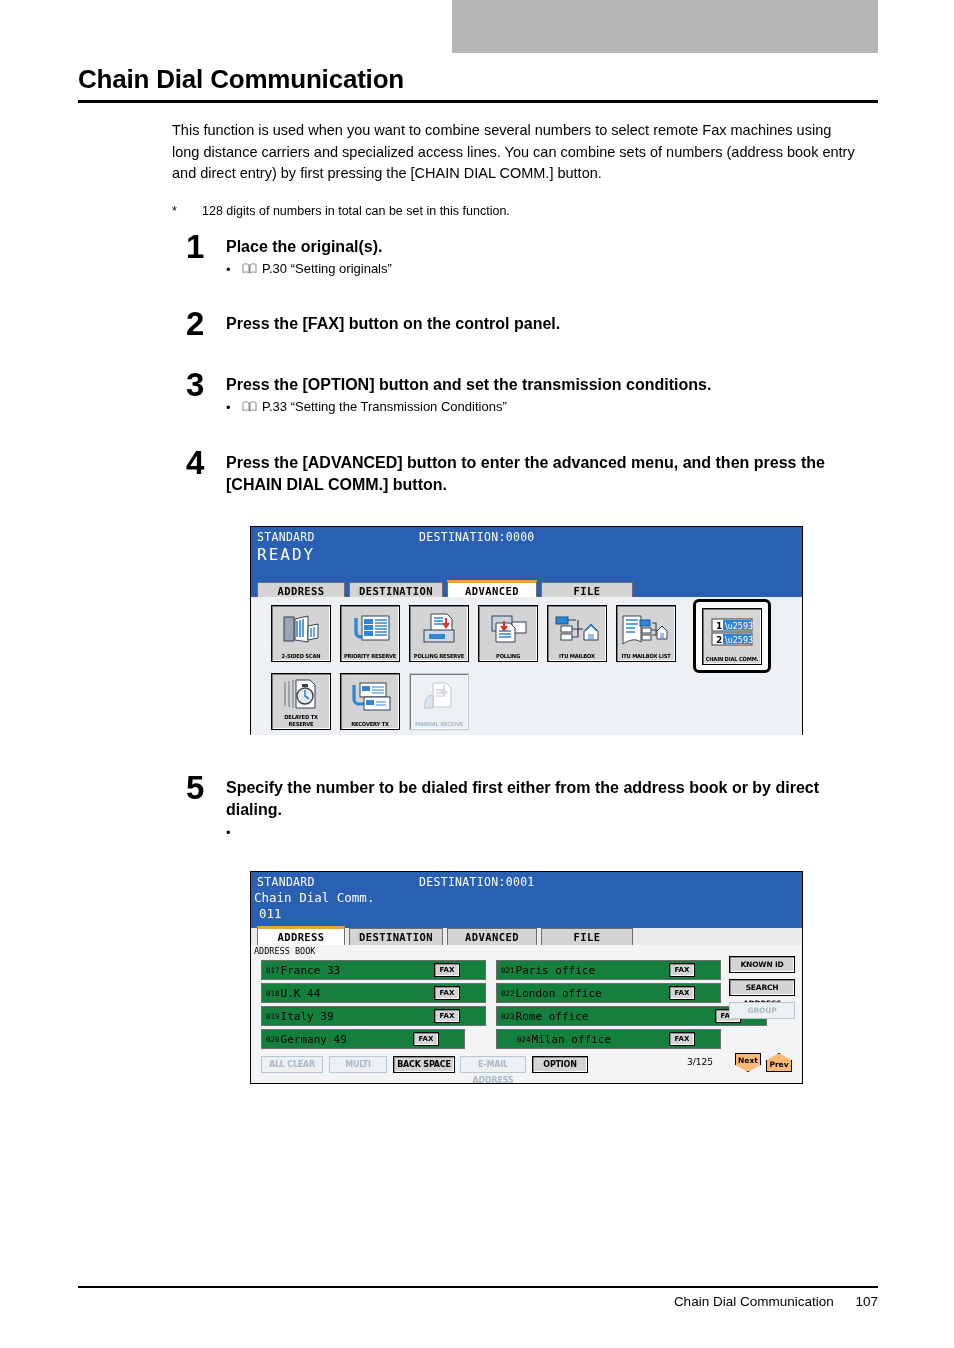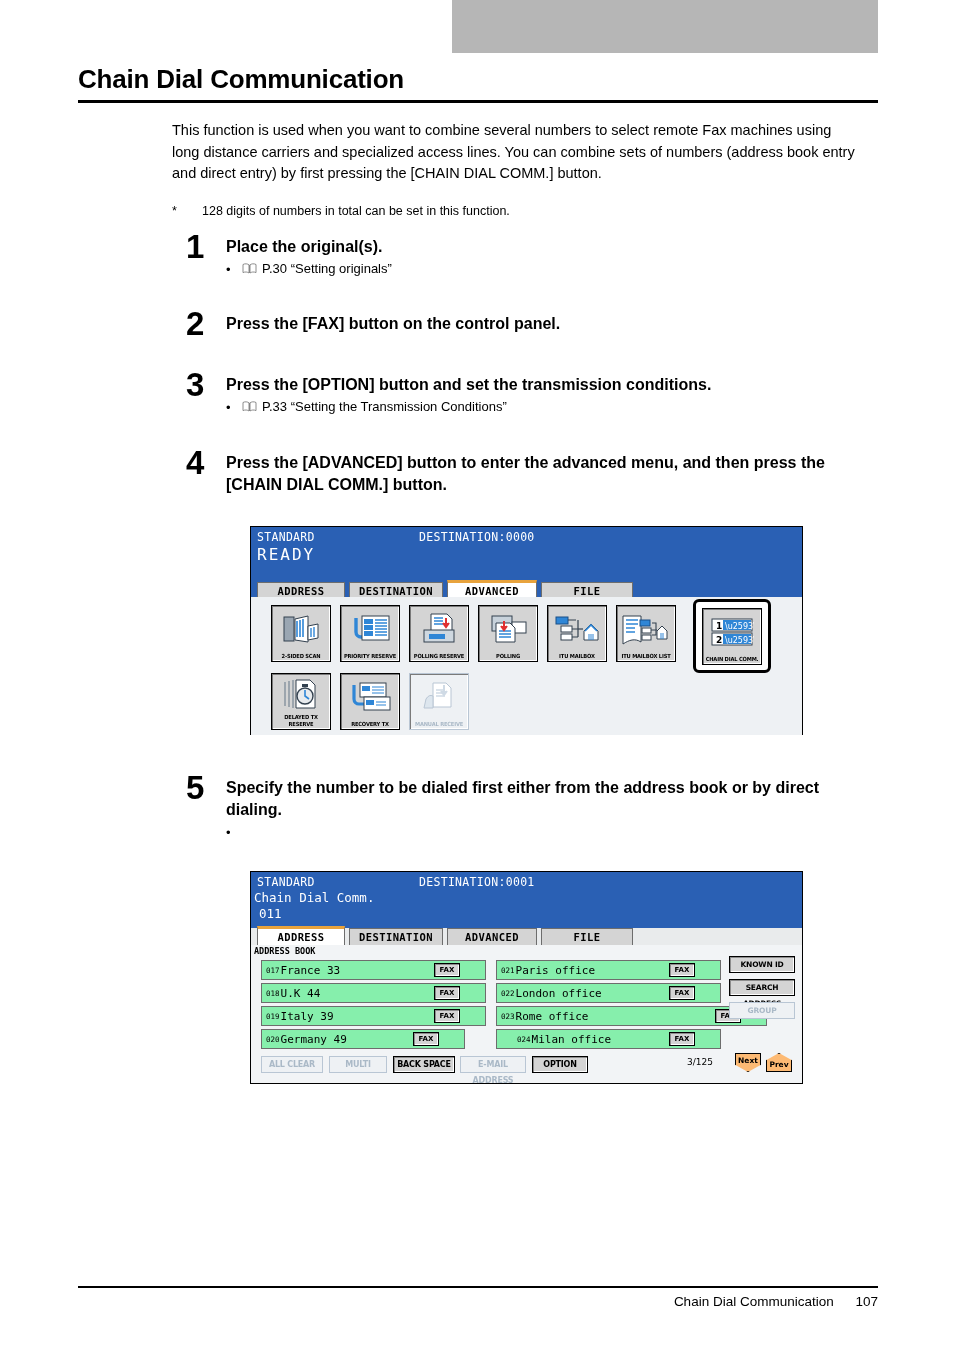--- a/index.html
+++ b/index.html
@@ -53,22 +53,22 @@
         display:flex;flex-direction:column;align-items:center;justify-content:flex-end;}
   .ibtn .glyph{flex:1;display:flex;align-items:center;justify-content:center;width:100%;}
   .ibtn .lbl{font-family:"DejaVu Sans","Liberation Sans",sans-serif;font-size:5.6px;font-weight:bold;
         text-align:center;line-height:6.5px;padding-bottom:2px;letter-spacing:-0.2px;width:100%;
         transform:scaleX(0.92);}
   .ibtn.dis{background:#eef1f4;border-color:#b9c6d4;}
   .ibtn.dis .lbl{color:#aab9c7;}
   .sel-ring{position:absolute;border:3px solid #000;border-radius:6px;background:#fff;box-sizing:border-box;}
 
   
-  .ab-label{position:absolute;font-family:"DejaVu Sans Mono","Liberation Mono",monospace;font-size:8.5px;font-weight:bold;}
-  .ab-row{position:absolute;height:20px;background:#86efac;border:1px solid #6d6d6d;box-sizing:border-box;
+  .ab-label{position:absolute;font-family:"DejaVu Sans Mono","Liberation Mono",monospace;font-size:8.5px;}
+  .ab-row{position:absolute;height:20px;background:#15803d;border:1px solid #6d6d6d;box-sizing:border-box;
           display:flex;align-items:center;}
   .ab-row .idx{font-family:"DejaVu Sans Mono","Liberation Mono",monospace;font-size:7.5px;padding-left:4px;}
   .ab-row .nm{font-family:"DejaVu Sans Mono","Liberation Mono",monospace;font-size:11px;padding-left:1px;flex:1;}
   .faxb{width:26px;height:14px;background:#d4d4d4;border:1px solid #000;
         box-shadow:1px 1px 0 #8d8d8d inset,-1px -1px 0 #fff inset;box-sizing:border-box;
         font-family:"DejaVu Sans","Liberation Sans",sans-serif;font-size:7px;font-weight:bold;
         text-align:center;line-height:13px;margin-right:3px;}
   .ab-row .pad{width:22px;}
 
   

